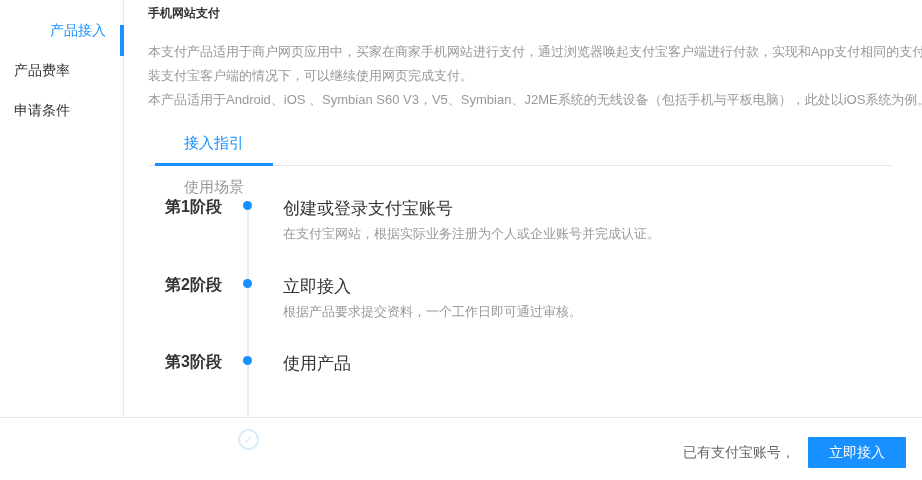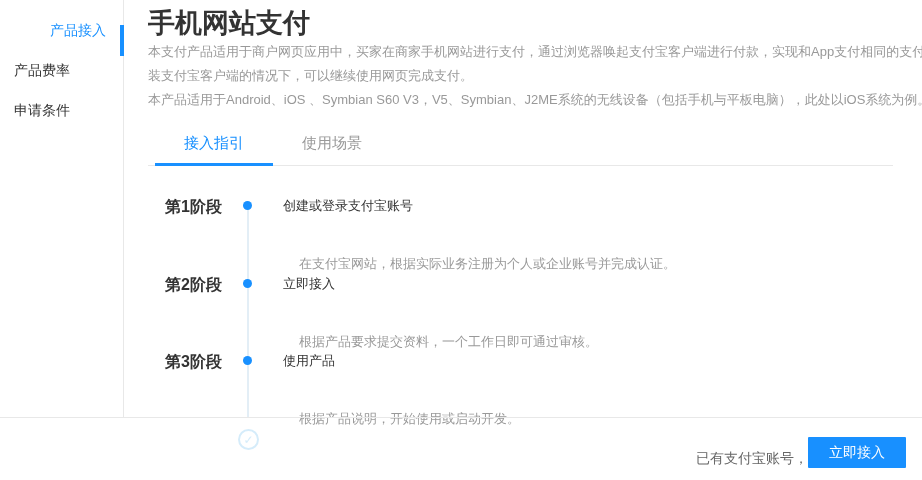--- a/index.html
+++ b/index.html
@@ -33,32 +33,32 @@
   }
   .side-item.active{color:var(--accent);margin-left:36px;}
   .active-bar{
     position:absolute;right:-1px;top:25px;width:4px;height:31px;
     background:var(--accent);
   }
 
   
   .main-title{
     position:absolute;left:148px;top:5px;
-    font-size:27px;font-weight:600;color:var(--text-dark);
+    font-size:12px;font-weight:600;color:var(--text-dark);
   }
   .desc{position:absolute;left:148px;top:40px;width:920px;}
   .desc p{
     white-space:nowrap;font-size:13px;line-height:24px;color:var(--text-gray);
   }
 
   
   .tabs{
     position:absolute;left:148px;top:122px;width:745px;height:44px;
     border-bottom:1px solid var(--divider);
-    display:flex;padding-left:7px;
+    display:flex;padding-left:7px;flex-direction:column;
   }
   .tab{
     width:118px;height:44px;line-height:42px;text-align:center;
     font-size:15px;color:var(--text-gray);cursor:pointer;
   }
   .tab.active{
     color:var(--accent);
     border-bottom:3px solid var(--accent);
   }
 
@@ -71,44 +71,44 @@
   .stage-label{
     position:absolute;left:17px;top:0;
     font-size:16px;color:var(--text-dark);font-weight:bold;
   }
   .stage-dot{
     position:absolute;left:95px;top:4px;width:9px;height:9px;
     border-radius:50%;background:var(--accent);
   }
   .stage-title{
     position:absolute;left:135px;top:0;
-    font-size:13px;color:var(--text-dark);
+    font-size:17px;color:var(--text-dark);
   }
   .stage-desc{
-    position:absolute;left:151px;top:28px;white-space:nowrap;
-    font-size:13px;color:var(--text-gray);margin-top:30px;
+    position:absolute;left:135px;top:28px;white-space:nowrap;
+    font-size:13px;color:var(--text-gray);
   }
   .stage-1{top:197px;height:70px;}
   .stage-2{top:275px;height:70px;}
   .stage-3{top:352px;height:70px;}
 
   
   .footer-divider{
     position:absolute;left:0;top:417px;width:922px;height:1px;
     background:var(--divider);
   }
   .check-circle{
     position:absolute;left:238px;top:429px;width:21px;height:21px;
     border:2px solid var(--check-circle);border-radius:50%;
     color:var(--check-circle);font-size:12px;line-height:18px;text-align:center;
     background:#ffffff;
   }
   .footer-actions{
     position:absolute;top:437px;right:16px;height:31px;
-    display:flex;align-items:flex-end;
+    display:flex;align-items:center;gap:13px;
   }
   .footer-prompt{font-size:14px;color:var(--footer-text);}
   .cta-button{
     width:98px;height:31px;border:none;border-radius:1px;
     background:var(--button-bg);color:var(--button-text);
     font-size:14px;font-family:"Liberation Sans", sans-serif;cursor:pointer;
   }
 </style>
 </head>
 <body>
@@ -148,21 +148,20 @@
     <div class="stage-label">第2阶段</div>
     <div class="stage-dot"></div>
     <div class="stage-title">立即接入</div>
     <div class="stage-desc">根据产品要求提交资料，一个工作日即可通过审核。</div>
   </div>
 
   <div class="stage stage-3">
     <div class="stage-label">第3阶段</div>
     <div class="stage-dot"></div>
     <div class="stage-title">使用产品</div>
-    <div class="stage-desc">根据产品说明，开始使用或启动开发。</div>
   </div>
 
   <div class="footer-divider"></div>
 
   <div class="check-circle">✓</div>
 
   <div class="footer-actions">
     <span class="footer-prompt">已有支付宝账号，</span>
     <button class="cta-button">立即接入</button>
   </div>

